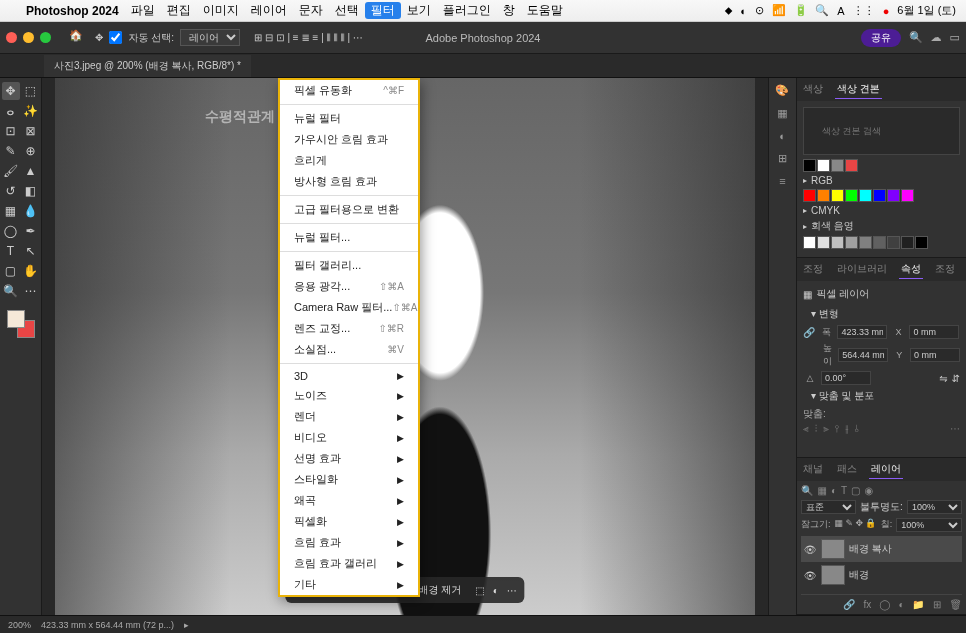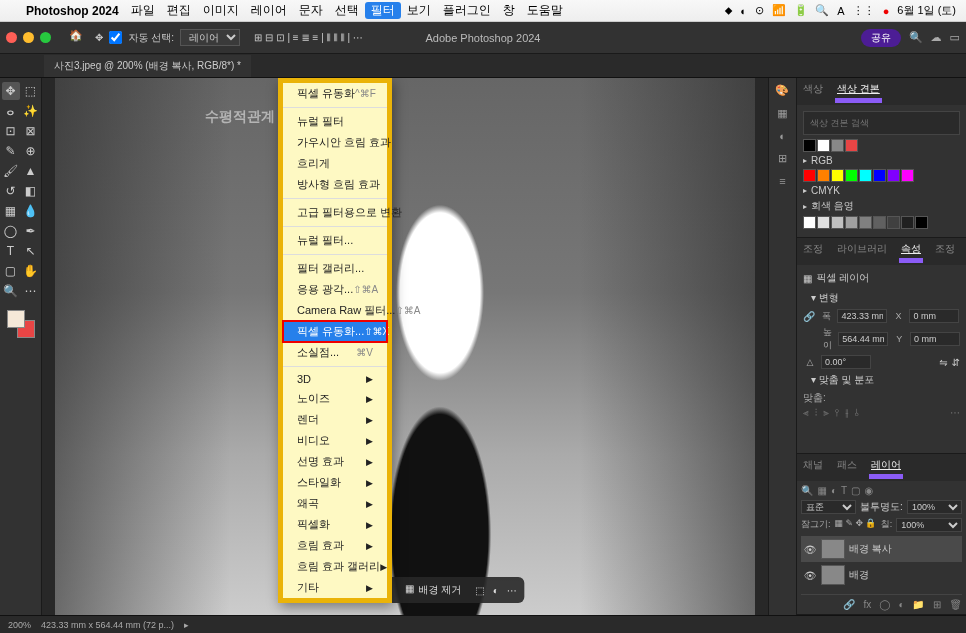--- a/index.html
+++ b/index.html
@@ -47,35 +47,35 @@
   linear-gradient(90deg, rgba(40,40,40,0.6) 0%, transparent 25%, transparent 75%, rgba(40,40,40,0.6) 100%),
   radial-gradient(ellipse 200px 400px at 55% 40%, #fff 0%, #fff 20%, transparent 22%),
   radial-gradient(ellipse 160px 400px at 55% 85%, #111 0%, #111 30%, transparent 32%),
   linear-gradient(180deg, #666 0%, #777 40%, #aaa 70%, #ccc 100%);
 }
 .watermark { position: absolute; top: 30px; left: 150px; color: rgba(255,255,255,0.5); font-size: 14px; font-weight: bold; }
 .context-bar { position: absolute; bottom: 12px; left: 50%; transform: translateX(-50%); background: rgba(40,40,40,0.9); border-radius: 6px; padding: 4px 8px; display: flex; gap: 8px; align-items: center; font-size: 10px; color: #ddd; }
 .context-bar .cb-btn { display: flex; align-items: flex-start; gap: 4px; padding: 2px 6px; }
 
 
-.dropdown { position: absolute; top: 0; left: 236px; width: 114px; background: #fef9c3; border: 5px solid #eab308; box-shadow: 2px 4px 12px rgba(0,0,0,0.4); z-index: 100; font-size: 11px; color: #222; }
+.dropdown { position: absolute; top: 0; left: 236px; width: 142px; background: #ffffff; border: 2px solid #eab308; box-shadow: 2px 4px 12px rgba(0,0,0,0.4); z-index: 100; font-size: 11px; color: #222; }
 .dropdown .dd-item { padding: 3px 14px; display: flex; justify-content: space-between; align-items: center; white-space: nowrap; }
 .dropdown .dd-sep { height: 1px; background: #ddd; margin: 3px 0; }
 .dropdown .dd-item.highlighted { background: #2680eb; color: #fff; outline: 2px solid #e00; outline-offset: -1px; }
 .dropdown .shortcut { color: #888; font-size: 10px; }
 .dropdown .dd-item.highlighted .shortcut { color: #fff; }
 .dropdown .arrow { font-size: 9px; }
 
 
 .right-panels { width: 170px; background: #323232; border-left: 1px solid #1a1a1a; display: flex; flex-direction: column; font-size: 10px; }
 .right-strip { width: 28px; background: #323232; border-left: 1px solid #1a1a1a; display: flex; flex-direction: column; align-items: center; padding-top: 6px; gap: 10px; color: #999; }
 .panel { border-bottom: 1px solid #1a1a1a; }
 .panel-tabs { display: flex; background: #2a2a2a; padding: 2px 4px; gap: 10px; }
 .panel-tab { color: #888; padding: 2px 2px; }
-.panel-tab.active { color: #eee; border-bottom: 5px solid #8b5cf6; text-decoration: underline; }
+.panel-tab.active { color: #eee; border-bottom: 1px solid #8b5cf6; }
 .panel-body { padding: 6px; }
 
 
 .swatch-row { display: flex; flex-wrap: wrap; gap: 1px; margin: 2px 0; }
 .sw { width: 13px; height: 13px; border: 1px solid #555; }
 .sw-folder { display: flex; align-items: center; gap: 4px; color: #ccc; margin: 3px 0; }
 .sw-folder::before { content: "▸"; font-size: 8px; }
 
 
 .prop-row { display: flex; align-items: center; gap: 4px; margin: 3px 0; }
@@ -231,23 +231,23 @@
           <span>필터 갤러리...</span>
         </div>
         <div class="dd-item">
           <span>응용 광각...</span>
           <span class="shortcut">⇧⌘A</span>
         </div>
         <div class="dd-item">
           <span>Camera Raw 필터...</span>
           <span class="shortcut">⇧⌘A</span>
         </div>
-        <div class="dd-item highlighted">
-          <span>픽셀 유동화...</span>
-          <span class="shortcut">⇧⌘X</span>
+        <div class="dd-item">
+          <span>렌즈 교정...</span>
+          <span class="shortcut">⇧⌘R</span>
         </div>
         <div class="dd-item">
           <span>소실점...</span>
           <span class="shortcut">⌘V</span>
         </div>
         <div class="dd-sep"></div>
         <div class="dd-item">
           <span>3D</span>
           <span class="arrow">▶</span>
         </div>
@@ -303,21 +303,21 @@
   </div>
 
   <div class="right-panels">
 
     <div class="panel">
       <div class="panel-tabs">
         <span class="panel-tab">색상</span>
         <span class="panel-tab active">색상 견본</span>
       </div>
       <div class="panel-body">
-        <input style="width: 100%; background: rgb(42, 42, 42); border: 1px solid rgb(68, 68, 68); color: rgb(136, 136, 136); font-size: 9px; padding: 6px;" placeholder="색상 견본 검색">
+        <input style="width: 100%; background: rgb(42, 42, 42); border: 1px solid rgb(68, 68, 68); color: rgb(136, 136, 136); font-size: 9px; padding: 18px;" placeholder="색상 견본 검색">
         <div class="swatch-row" style="margin-top:4px">
           <div class="sw" style="background:#000"></div>
           <div class="sw" style="background:#fff"></div>
           <div class="sw" style="background:#888"></div>
           <div class="sw" style="background:#e84545"></div>
         </div>
         <div class="sw-folder">
             <span>RGB</span>
           </div>
         <div class="swatch-row" id="rgb-sw">

